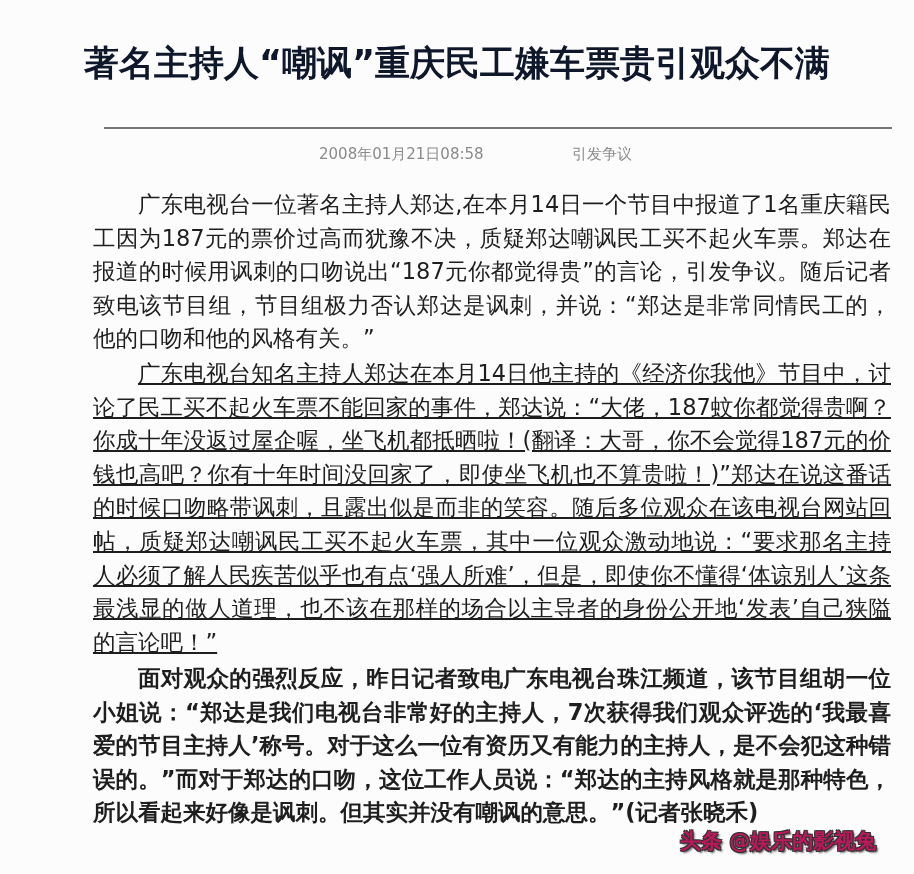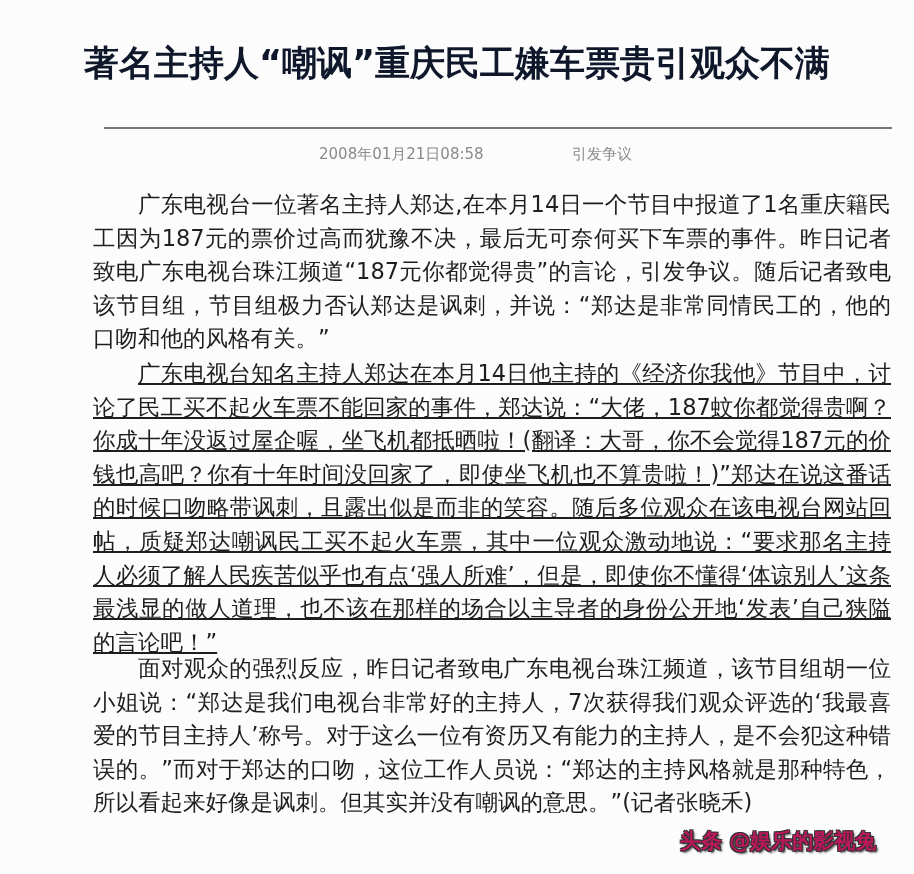--- a/index.html
+++ b/index.html
@@ -34,21 +34,21 @@
     margin: 0;
     font-size: 22.5px;
     line-height: 33.6px;
     color: #1e1e1e;
     text-indent: 45px;
     text-align: justify;
     word-break: break-all;
   }
   .p1 { position: absolute; top: 0; }
   .p2 { position: absolute; top: 169px; text-decoration: underline; }
-  .p3 { position: absolute; top: 464px; }
+  .p3 { position: absolute; top: 474px; font-weight: bold; }
   .watermark {
     position: absolute; left: 680px; top: 826px;
     font-size: 21px; color: #be185d;
     font-weight: bold;
     text-shadow: 1px 1px 0 #333, -1px -1px 0 #333, 1px -1px 0 #333, -1px 1px 0 #333, 2px 2px 2px #555;
     line-height: 30px;
     white-space: nowrap;
   }
 </style>
 </head>
@@ -57,18 +57,18 @@
 <h1 class="title">著名主持人“嘲讽”重庆民工嫌车票贵引观众不满</h1>
 
 <div class="rule"></div>
 
 <div class="meta">
   <span class="date">2008年01月21日08:58</span>
   <span class="source">引发争议</span>
 </div>
 
 <div class="article">
-  <p class="para p1">广东电视台一位著名主持人郑达,在本月14日一个节目中报道了1名重庆籍民工因为187元的票价过高而犹豫不决，最后无可奈何买下车票的事件。昨日记者致电广东电视台珠江频道“187元你都觉得贵”的言论，引发争议。随后记者致电该节目组，节目组极力否认郑达是讽刺，并说：“郑达是非常同情民工的，他的口吻和他的风格有关。”</p>
+  <p class="para p1">广东电视台一位著名主持人郑达,在本月14日一个节目中报道了1名重庆籍民工因为187元的票价过高而犹豫不决，质疑郑达嘲讽民工买不起火车票。郑达在报道的时候用讽刺的口吻说出“187元你都觉得贵”的言论，引发争议。随后记者致电该节目组，节目组极力否认郑达是讽刺，并说：“郑达是非常同情民工的，他的口吻和他的风格有关。”</p>
   <p class="para p2">广东电视台知名主持人郑达在本月14日他主持的《经济你我他》节目中，讨论了民工买不起火车票不能回家的事件，郑达说：“大佬，187蚊你都觉得贵啊？你成十年没返过屋企喔，坐飞机都抵晒啦！(翻译：大哥，你不会觉得187元的价钱也高吧？你有十年时间没回家了，即使坐飞机也不算贵啦！)”郑达在说这番话的时候口吻略带讽刺，且露出似是而非的笑容。随后多位观众在该电视台网站回帖，质疑郑达嘲讽民工买不起火车票，其中一位观众激动地说：“要求那名主持人必须了解人民疾苦似乎也有点‘强人所难’，但是，即使你不懂得‘体谅别人’这条最浅显的做人道理，也不该在那样的场合以主导者的身份公开地‘发表’自己狭隘的言论吧！”</p>
   <p class="para p3">面对观众的强烈反应，昨日记者致电广东电视台珠江频道，该节目组胡一位小姐说：“郑达是我们电视台非常好的主持人，7次获得我们观众评选的‘我最喜爱的节目主持人’称号。对于这么一位有资历又有能力的主持人，是不会犯这种错误的。”而对于郑达的口吻，这位工作人员说：“郑达的主持风格就是那种特色，所以看起来好像是讽刺。但其实并没有嘲讽的意思。”(记者张晓禾)</p>
 </div>
 
 <div class="watermark">头条 @娱乐的影视兔</div>
 
 </body></html>

